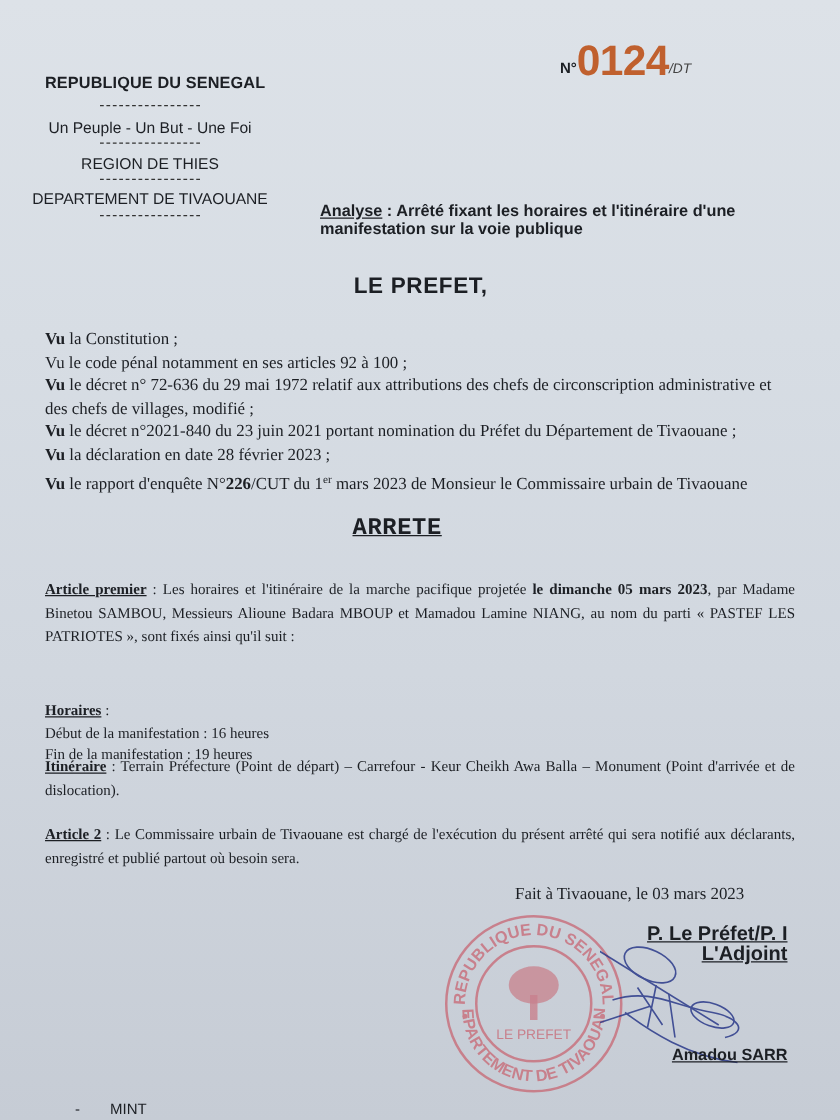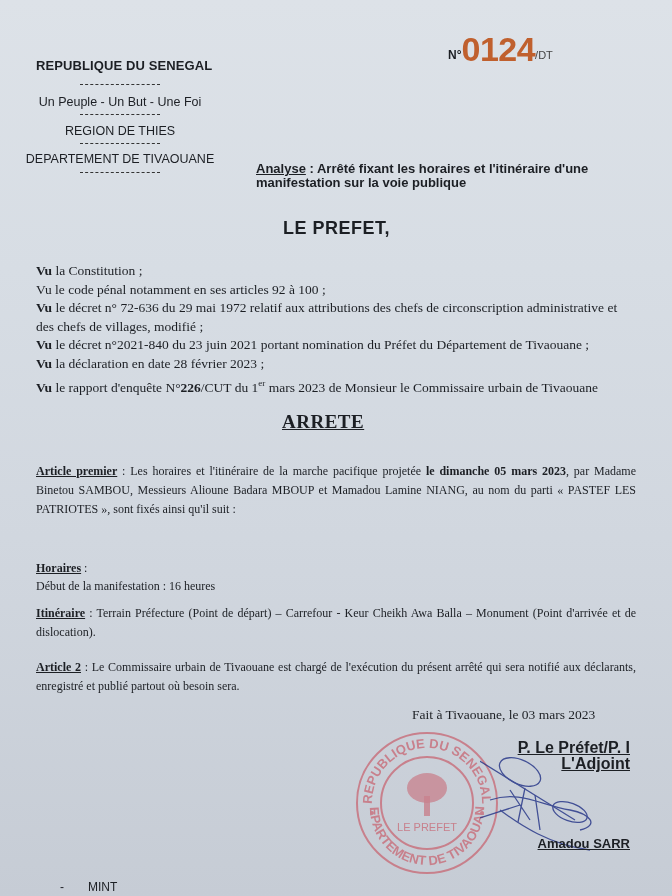--- a/index.html
+++ b/index.html
@@ -12,33 +12,33 @@
   .serif { font-family: "Liberation Serif", serif; }
   .abs { position: absolute; }
 
   .hdr-republic { left: 36px; top: 58px; font-weight: bold; font-size: 13px; letter-spacing: 0.1px; }
   .hdr-line { font-size: 12.5px; text-align: center; width: 200px; left: 20px; }
   .dash { border-top: 1px dashed #333; width: 80px; left: 80px; height: 0; }
 
   .doc-num { left: 448px; top: 30px; }
   .doc-num .n { font-size: 12px; font-weight: bold; vertical-align: 2px; }
   .doc-num .num { font-size: 34px; font-weight: bold; color: #c0602e; letter-spacing: -0.5px; }
-  .doc-num .suf { font-size: 11px; color: #444; vertical-align: 2px; }
+  .doc-num .suf { font-size: 11px; font-style: italic; color: #444; vertical-align: 2px; }
 
   .analyse { left: 256px; top: 162px; font-size: 13px; font-weight: bold; line-height: 14px; width: 380px; }
   .analyse u { text-decoration: underline; }
 
   .prefet { left: 267px; top: 218px; font-size: 18px; font-weight: bold; letter-spacing: 0.5px; margin-left: 16px; }
 
   .vu-block { left: 36px; top: 262px; width: 600px; font-size: 13.5px; line-height: 18.6px; }
   .vu-block .row { white-space: nowrap; }
   .vu-block .wrap { white-space: normal; }
   .vu-block b { font-weight: bold; }
 
-  .arrete-title { left: 282px; top: 411px; font-size: 19px; font-weight: bold; text-decoration: underline; letter-spacing: 0.5px; }
+  .arrete-title { left: 282px; top: 411px; font-size: 19px; font-weight: bold; text-decoration: underline; letter-spacing: 0.5px; font-family: Liberation Mono, monospace; }
 
   .body-text { left: 36px; width: 600px; font-size: 12px; line-height: 19px; text-align: justify; }
   .body-text u { font-weight: bold; text-decoration: underline; }
   .body-text b { font-weight: bold; }
   .art1 { top: 462px; }
   .horaires { top: 560px; line-height: 17.5px; }
   .itin { top: 604px; }
   .art2 { top: 658px; }
 
   .fait { left: 412px; top: 707px; font-size: 13.5px; }
@@ -87,20 +87,21 @@
 
 <div class="abs serif arrete-title">ARRETE</div>
 
 <div class="abs serif body-text art1">
   <u>Article premier</u><span> : </span><span>Les horaires et l'itinéraire de la marche pacifique projetée </span><b>le dimanche 05 mars 2023</b><span>, par Madame Binetou SAMBOU, Messieurs Alioune Badara MBOUP et Mamadou Lamine NIANG, au nom du parti « PASTEF LES PATRIOTES », sont fixés ainsi qu'il suit :</span>
 </div>
 
 <div class="abs serif body-text horaires">
   <div><u>Horaires</u><span> :</span></div>
   <div>Début de la manifestation : 16 heures</div>
+  <div>Fin de la manifestation : 19 heures</div>
 </div>
 
 <div class="abs serif body-text itin">
   <u>Itinéraire</u><span> : </span><span>Terrain Préfecture (Point de départ) – Carrefour - Keur Cheikh Awa Balla – Monument (Point d'arrivée et de dislocation).</span>
 </div>
 
 <div class="abs serif body-text art2">
   <u>Article 2</u><span> : </span><span>Le Commissaire urbain de Tivaouane est chargé de l'exécution du présent arrêté qui sera notifié aux déclarants, enregistré et publié partout où besoin sera.</span>
 </div>
 

